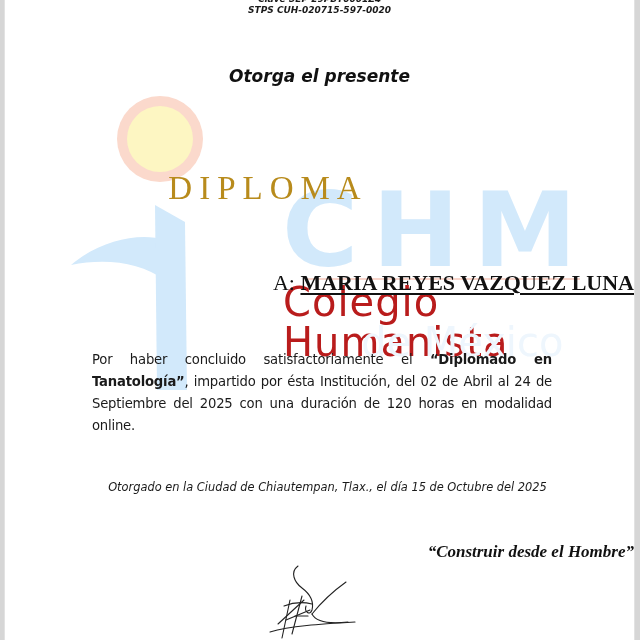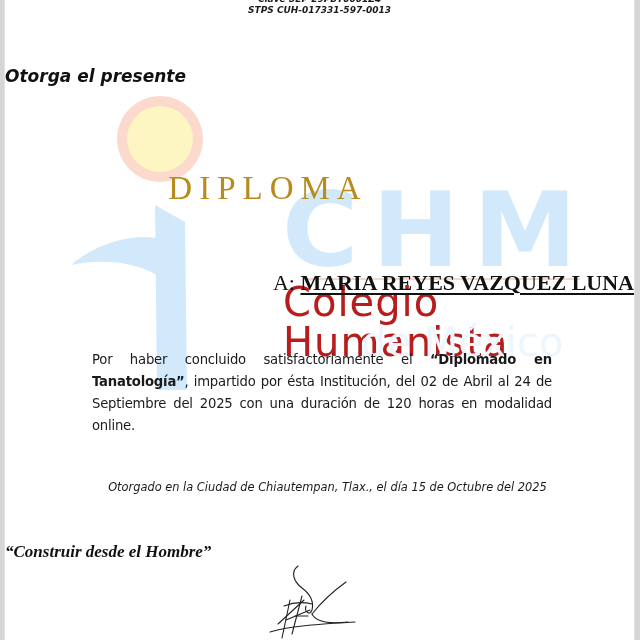--- a/index.html
+++ b/index.html
@@ -35,21 +35,21 @@
 
     .header-code {
       position: absolute; left: 0; width: 629px; text-align: center;
       font-family: "DejaVu Sans", sans-serif; font-style: italic; font-weight: bold;
       font-size: 9px; color: #1a1a1a;
     }
     .code1 { top: -6px; }
     .code2 { top: 5px; }
 
     .grant {
-      position: absolute; left: 0; top: 66px; width: 629px; 
+      position: absolute; left: 0; top: 66px; width: 629px; text-align: center;
       font-family: "DejaVu Sans", sans-serif; font-style: italic; font-weight: bold;
       font-size: 17px; color: #111;
     }
     .title {
       position: absolute; left: 0; top: 170px; width: 526px; text-align: center;
       font-family: "Liberation Serif", serif; font-size: 33px; letter-spacing: 7px;
       color: #b88b1c;
     }
     .recipient {
       position: absolute; left: 0; top: 270px; width: 629px; text-align: right;
@@ -60,21 +60,21 @@
       position: absolute; left: 87px; top: 349px; width: 460px;
       font-family: "DejaVu Sans", sans-serif; font-size: 13.2px; line-height: 22px;
       color: #1a1a1a; text-align: justify; letter-spacing: -0.2px;
     }
     .body-text b { font-weight: bold; }
     .issued {
       position: absolute; left: 0; top: 480px; width: 629px; text-align: center;
       font-family: "DejaVu Sans", sans-serif; font-style: italic; font-size: 11.4px; color: #1a1a1a; padding-left: 8px;
     }
     .motto {
-      position: absolute; left: 0; top: 542px; width: 629px; text-align: left;
+      position: absolute; left: 0; top: 542px; width: 629px; text-align: right;
       font-family: "Liberation Serif", serif; font-style: italic; font-weight: bold;
       font-size: 17px; color: #111;
     }
     .signature { position: absolute; left: 255px; top: 562px; width: 110px; height: 78px; }
   </style>
 </head>
 <body>
 
 <div class="page">
 
@@ -85,21 +85,21 @@
       <path d="M66 265 C 95 240, 135 232, 160 240 L 160 280 C 135 262, 100 258, 66 265 Z" fill="#d2e9fb"></path>
       <path d="M150 205 L 180 222 L 182 390 L 152 390 Z" fill="#d2e9fb"></path>
     </svg>
     <div class="wm-chm">CHM</div>
     <div class="wm-redline"></div>
     <div class="wm-colegio">Colegio Humanista</div>
     <div class="wm-mexico">de México</div>
   </div>
 
   <div class="header-code code1">Clave SEP 29PBT0001Z4</div>
-  <div class="header-code code2">STPS CUH-017331-597-0013</div>
+  <div class="header-code code2">STPS CUH-020715-597-0020</div>
 
   <div class="grant">Otorga el presente</div>
 
   <div class="title">DIPLOMA</div>
 
   <div class="recipient">
     <span>A:</span>
     <span class="name">MARIA REYES VAZQUEZ LUNA</span>
   </div>
 

